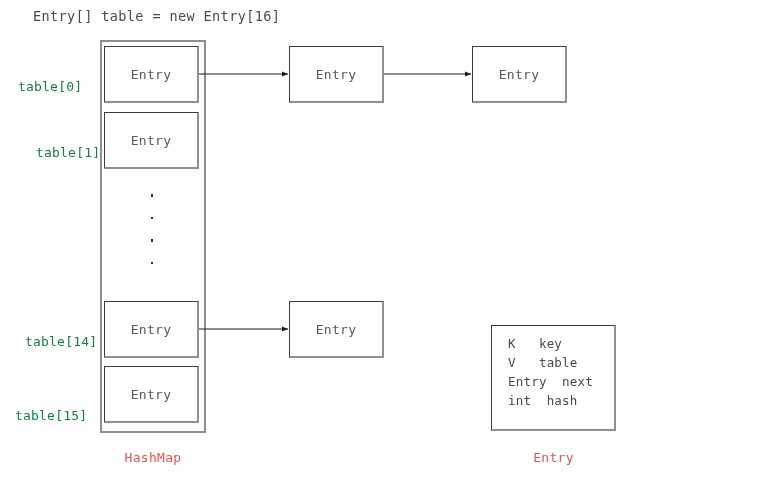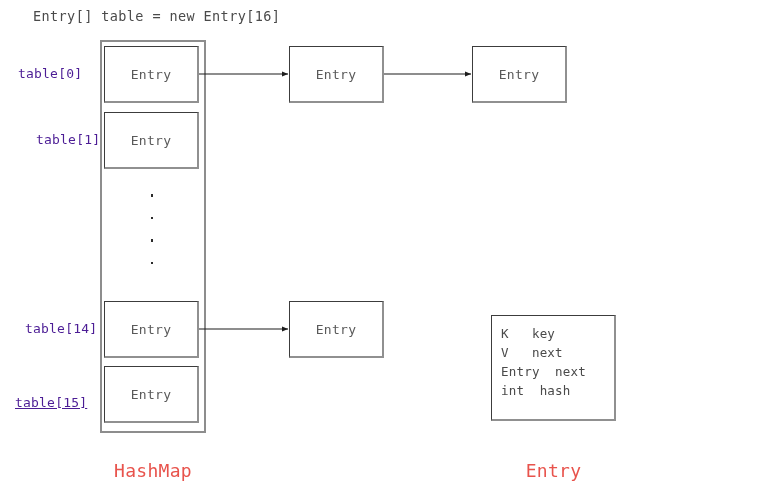--- a/index.html
+++ b/index.html
@@ -25,33 +25,33 @@
     top: 8px;
     font-family: "DejaVu Sans Mono", "Liberation Mono", monospace;
     font-size: 13.5px;
     color: #4a4a4a;
     letter-spacing: 0.4px;
     white-space: nowrap;
   }
   .slot-label {
     font-family: "DejaVu Sans Mono", "Liberation Mono", monospace;
     font-size: 13px;
-    color: #4c1d95;
+    color: #15803d;
     white-space: nowrap;
     text-align: center;
     letter-spacing: 0.2px;
+    margin-top: 13px;
   }
   .caption {
     font-family: "DejaVu Sans Mono", "Liberation Mono", monospace;
-    font-size: 18px;
+    font-size: 13px;
     color: #e8534c;
     white-space: nowrap;
     text-align: center;
     letter-spacing: 0.3px;
-    margin-top: 10px;
   }
 
   
   .table-container {
     left: 100px;
     top: 40px;
     width: 106px;
     height: 393px;
     border: 2px solid #8d8d8d;
     box-sizing: border-box;
@@ -109,31 +109,31 @@
   
   #arrow-layer {
     left: 0; top: 0;
     width: 767px; height: 490px;
     pointer-events: none;
   }
 
   
   .legend-box {
     left: 491px;
-    top: 315px;
+    top: 325px;
     width: 125px;
     height: 106px;
     box-sizing: border-box;
     border: 1px solid #3c3c3c;
     border-right-width: 2px;
     border-bottom-width: 2px;
     border-right-color: #909090;
     border-bottom-color: #909090;
     background: #ffffff;
-    padding: 8px 0 0 9px;
+    padding: 8px 0 0 16px;
   }
   .legend-line {
     font-family: "DejaVu Sans Mono", "Liberation Mono", monospace;
     font-size: 12.5px;
     color: #4a4a4a;
     line-height: 19px;
     white-space: pre;
     letter-spacing: 0.2px;
   }
 </style>
@@ -142,21 +142,21 @@
 
 <div id="canvas">
 
   <div class="abs code-title">Entry[] table = new Entry[16]</div>
 
   <div class="abs table-container"></div>
 
   <div class="abs slot-label" style="left:18px; top:66px;">table[0]</div>
   <div class="abs slot-label" style="left:36px; top:132px;">table[1]</div>
   <div class="abs slot-label" style="left:25px; top:321px;">table[14]</div>
-  <div class="abs slot-label" style="left:15px; top:395px;text-decoration:underline;">table[15]</div>
+  <div class="abs slot-label" style="left:15px; top:395px;">table[15]</div>
 
   <div class="abs entry-box slot0">
     <span>Entry</span>
   </div>
   <div class="abs entry-box slot1">
     <span>Entry</span>
   </div>
   <div class="abs entry-box slot14">
     <span>Entry</span>
   </div>
@@ -187,21 +187,21 @@
         <path d="M0,0.4 L6.6,3.0 L0,5.6 z" fill="#1d1d1d"></path>
       </marker>
     </defs>
     <line x1="199" y1="74" x2="288" y2="74" stroke="#1d1d1d" stroke-width="1.1" marker-end="url(#ah)"></line>
     <line x1="384" y1="74" x2="471" y2="74" stroke="#1d1d1d" stroke-width="1.1" marker-end="url(#ah)"></line>
     <line x1="199" y1="329" x2="288" y2="329" stroke="#1d1d1d" stroke-width="1.1" marker-end="url(#ah)"></line>
   </svg>
 
   <div class="abs legend-box">
     <div class="legend-line">K   key</div>
-    <div class="legend-line">V   next</div>
+    <div class="legend-line">V   table</div>
     <div class="legend-line">Entry  next</div>
     <div class="legend-line">int  hash</div>
   </div>
 
   <div class="abs caption" style="left:100px; top:450px; width:106px;">HashMap</div>
   <div class="abs caption" style="left:491px; top:450px; width:125px;">Entry</div>
 
 </div>
 
 </body></html>

